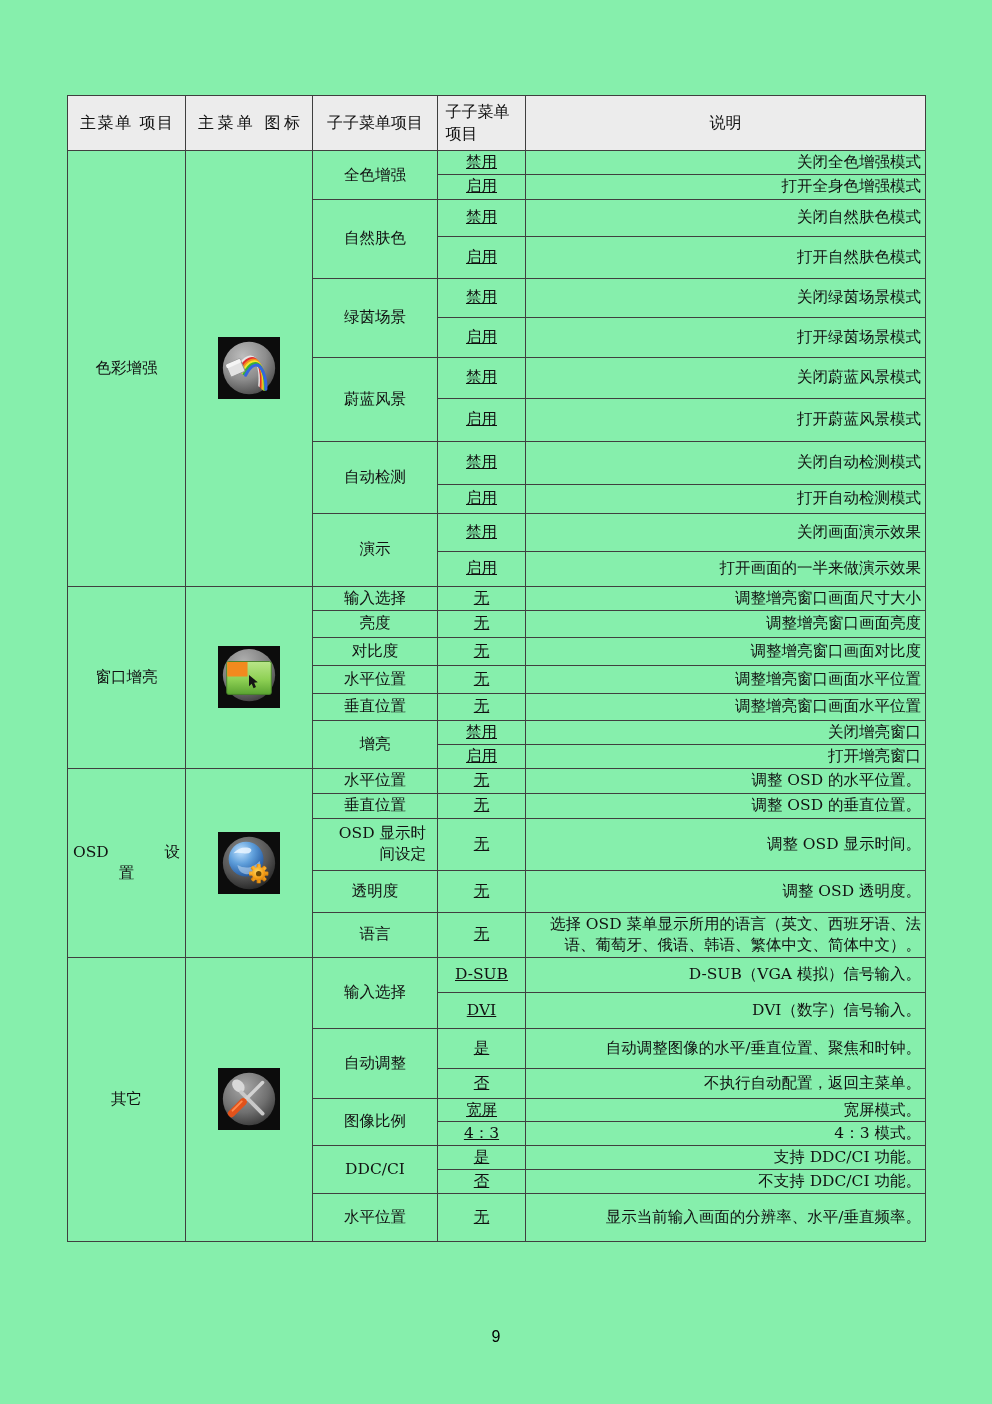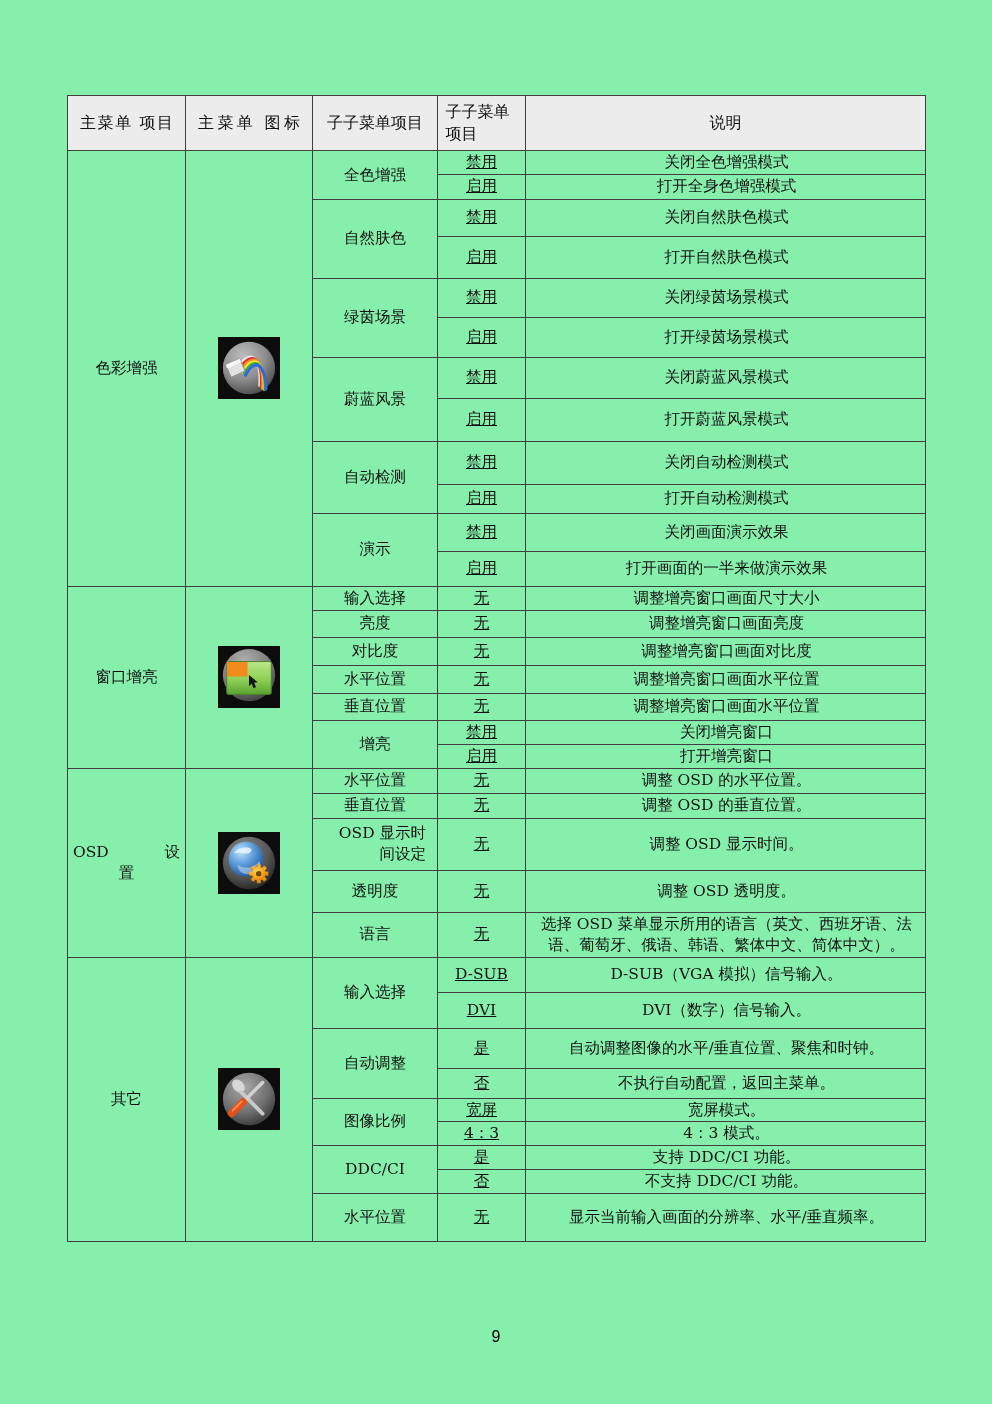--- a/index.html
+++ b/index.html
@@ -7,21 +7,21 @@
   .page{position:relative;width:992px;height:1404px;background:#86efac;overflow:hidden;}
   table.menu{position:absolute;left:67px;top:95px;width:858px;border-collapse:collapse;table-layout:fixed;}
   table.menu td{border:1px solid #3f3f3f;font-size:15.5px;line-height:1.35;vertical-align:middle;padding:1px 3px;overflow:hidden;}
   tr.head td{background:#ececec;text-align:center;font-size:16px;}
   .hjust{text-align:justify;text-align-last:justify;padding:0 9px !important;}
   .w70{width:72px;margin:0 auto;text-align:left;}
   .cn{text-align:center;}
   .ci{text-align:center;padding:0 !important;}
   .cs{text-align:center;}
   .co{text-align:center;text-decoration:underline;}
-  .cd{text-align:center;padding-left:6px !important;padding-right:4px !important;}
+  .cd{text-align:right;padding-left:6px !important;padding-right:4px !important;}
   .jline{text-align:justify;text-align-last:justify;padding:0 2px;}
   .cline{text-align:center;}
   .subwrap{max-width:102px;margin:0 auto;text-align:right;}
   .iconwrap{display:flex;justify-content:center;align-items:center;}
   .iconwrap svg{display:block;}
   .pagenum{position:absolute;left:0;top:1328px;width:992px;text-align:center;font-size:16px;font-family:"Liberation Sans","DejaVu Sans",sans-serif;color:#000;}
 </style>
 </head>
 <body>
 

